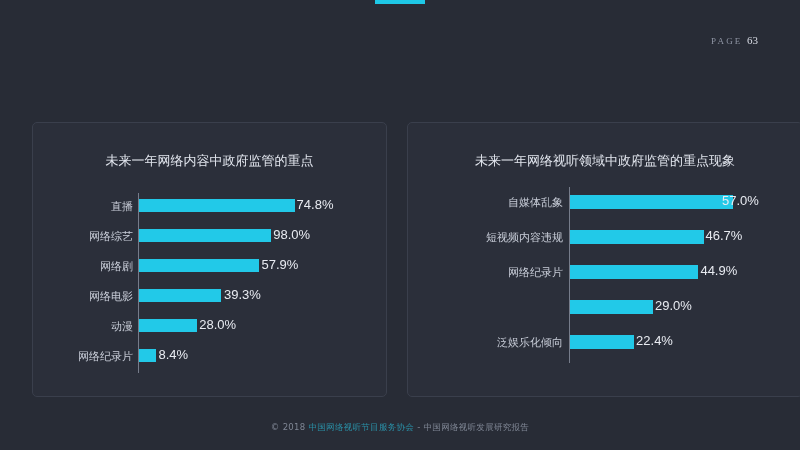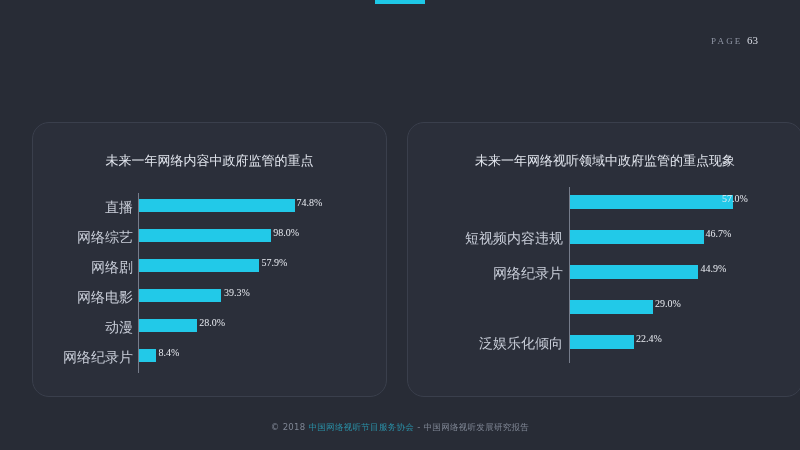--- a/index.html
+++ b/index.html
@@ -42,21 +42,21 @@
     letter-spacing: 0;
   }
 
   
   .panel {
     position: absolute;
     top: 122px;
     height: 275px;
     background: #2b2f3a;
     border: 1px solid #3a3f4c;
-    border-radius: 17px;
+    border-radius: 5px;
     box-sizing: border-box;
   }
   #panel-left  { left: 32px;  width: 355px; }
   #panel-right { left: 407px; width: 396px; }
 
   .panel-title {
     position: absolute;
     left: 18px;
     right: 18px;
     top: 28px;
@@ -80,40 +80,40 @@
   .bar-row {
     position: relative;
     height: 30px;
     display: flex;
     align-items: center;
   }
   .bar-label {
     position: absolute;
     text-align: right;
     color: #c9ced9;
-    font-size: 14px;
+    font-size: 11px;
     font-family: "DejaVu Sans", "Liberation Sans", sans-serif;
     white-space: nowrap;
   }
   .bar-track {
     position: absolute;
     height: 13px;
     top: 8px;
   }
   .bar-fill {
     height: 13px;
     background: #22c9e8;
     display: block;
   }
   .bar-value {
     position: absolute;
     top: 6px;
     color: #e8ebf1;
-    font-size: 10px;
-    font-family: Liberation Serif, serif;
+    font-size: 13px;
+    font-family: Liberation Sans, sans-serif;
     white-space: nowrap;
   }
 
   
   #chart-left .bar-row      { height: 30px; }
   #chart-left .bar-label    { left: 0; width: 100px; top: 8px; }
   #chart-left .bar-track    { left: 106px; }
 
   
   #chart-right .bar-row     { height: 35px; }
@@ -202,20 +202,21 @@
         <div class="bar-value" style="left: 125.472px;">8.4%</div>
       </div>
     </div>
 </div>
 
 <div class="panel" id="panel-right">
   <div class="panel-title">未来一年网络视听领域中政府监管的重点现象</div>
   <div class="axis-line" id="axis-right"></div>
   <div class="chart" id="chart-right">
       <div class="bar-row">
+        <div class="bar-label">自媒体乱象</div>
         <div class="bar-track" style="width: 163.02px;">
           <span class="bar-fill" style="width: 100%; background: rgb(34, 201, 232);"></span>
         </div>
         <div class="bar-value" style="left: 314.02px;">57.0%</div>
       </div>
       <div class="bar-row">
         <div class="bar-label">短视频内容违规</div>
         <div class="bar-track" style="width: 133.562px;">
           <span class="bar-fill" style="width: 100%; background: rgb(34, 201, 232);"></span>
         </div>

